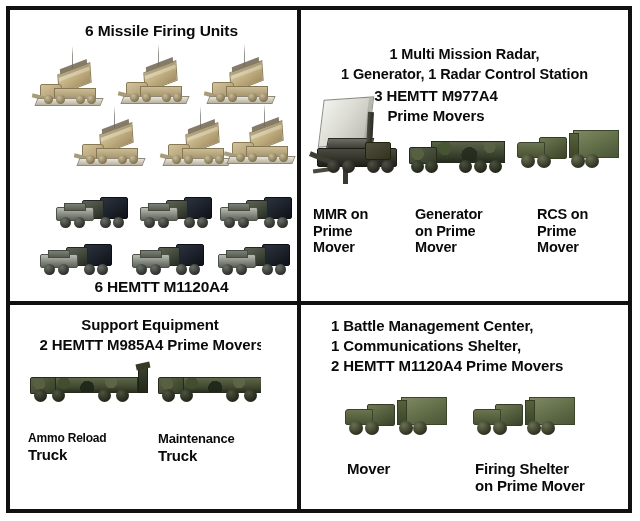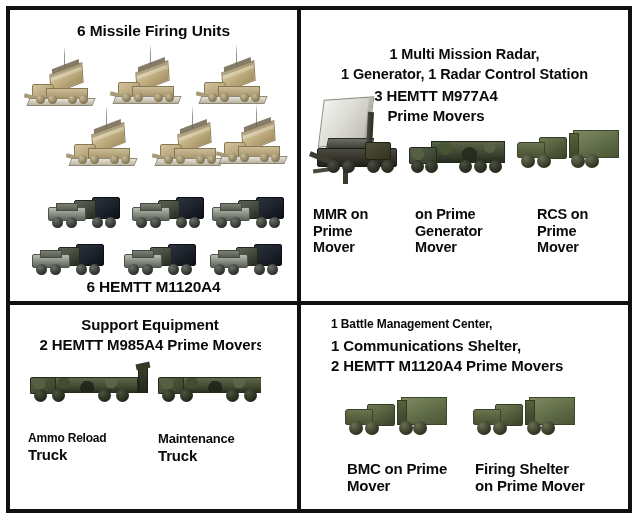--- a/index.html
+++ b/index.html
@@ -24,21 +24,21 @@
     box-sizing: border-box;
     background: #ffffff;
   }
 
   .quad {
     position: absolute;
     box-sizing: border-box;
     overflow: hidden;
   }
   
-  #quad-mfu   { left: 0;     top: 0;     width: 287px; height: 291px; }
+  #quad-mfu   { left: 8px;     top: 0;     width: 287px; height: 291px; }
   #quad-radar { left: 291px; top: 0;     width: 327px; height: 291px; }
   #quad-supp  { left: 0;     top: 295px; width: 251px; height: 204px; }
   #quad-bmc   { left: 291px; top: 295px; width: 327px; height: 204px; }
 
   .vdiv {
     position: absolute;
     left: 287px; top: 0;
     width: 4px; height: 499px;
     background: #111111;
   }
@@ -521,22 +521,22 @@
       <div class="wh" style="left:56px;"></div>
         <div class="wh" style="left:70px;"></div>
     </div>
 
     <div style="position:absolute;left:12px;top:196px;width:92px;">
       <div class="cap t-left" style="font-size:14.5px;">MMR on</div>
       <div class="cap t-left" style="font-size:14.5px;">Prime</div>
       <div class="cap t-left" style="font-size:14.5px;">Mover</div>
     </div>
     <div style="position:absolute;left:114px;top:196px;width:96px;">
+      <div class="cap t-left" style="font-size:14.5px;">Generator</div>
       <div class="cap t-left" style="font-size:14.5px;">on Prime</div>
-      <div class="cap t-left" style="font-size:14.5px;">Generator</div>
       <div class="cap t-left" style="font-size:14.5px;">Mover</div>
     </div>
     <div style="position:absolute;left:236px;top:196px;width:88px;">
       <div class="cap t-left" style="font-size:14.5px;">RCS on</div>
       <div class="cap t-left" style="font-size:14.5px;">Prime</div>
       <div class="cap t-left" style="font-size:14.5px;">Mover</div>
     </div>
   </div>
 
   <div class="quad" id="quad-supp">
@@ -568,21 +568,21 @@
       <div class="cap t-left" style="font-size:12px;">Ammo Reload</div>
       <div class="cap t-left" style="font-size:15px;">Truck</div>
     </div>
     <div style="position:absolute;left:148px;top:127px;width:120px;">
       <div class="cap t-left" style="font-size:13px;">Maintenance</div>
       <div class="cap t-left" style="font-size:15px;">Truck</div>
     </div>
   </div>
 
   <div class="quad" id="quad-bmc">
-    <div class="title t-left" style="position:absolute;left:30px;top:13px;font-size:12px;">1 Battle Management Center,</div>
+    <div class="title t-left" style="position:absolute;left:30px;top:13px;font-size:15px;">1 Battle Management Center,</div>
     <div class="title t-left" style="position:absolute;left:30px;top:33px;font-size:15px;">1 Communications Shelter,</div>
     <div class="title t-left" style="position:absolute;left:30px;top:53px;font-size:15px;">2 HEMTT M1120A4 Prime Movers</div>
 
     <div class="veh box" style="left:42px; top:90px;">
       <div class="shelter"></div>
         <div class="shelterside"></div>
       <div class="cab3"></div>
         <div class="hoodl"></div>
       <div class="wh" style="left:6px;"></div>
         <div class="wh" style="left:22px;"></div>
@@ -594,21 +594,20 @@
         <div class="shelterside"></div>
       <div class="cab3"></div>
         <div class="hoodl"></div>
       <div class="wh" style="left:6px;"></div>
         <div class="wh" style="left:22px;"></div>
       <div class="wh" style="left:56px;"></div>
         <div class="wh" style="left:70px;"></div>
     </div>
 
     <div style="position:absolute;left:46px;top:155px;width:130px;">
-      <div class="cap t-left" style="font-size:15px;">BMC on Prime</div>
       <div class="cap t-left" style="font-size:15px;">Mover</div>
     </div>
     <div style="position:absolute;left:174px;top:155px;width:148px;">
       <div class="cap t-left" style="font-size:15px;">Firing Shelter</div>
       <div class="cap t-left" style="font-size:15px;">on Prime Mover</div>
     </div>
   </div>
 
 </div>
 

